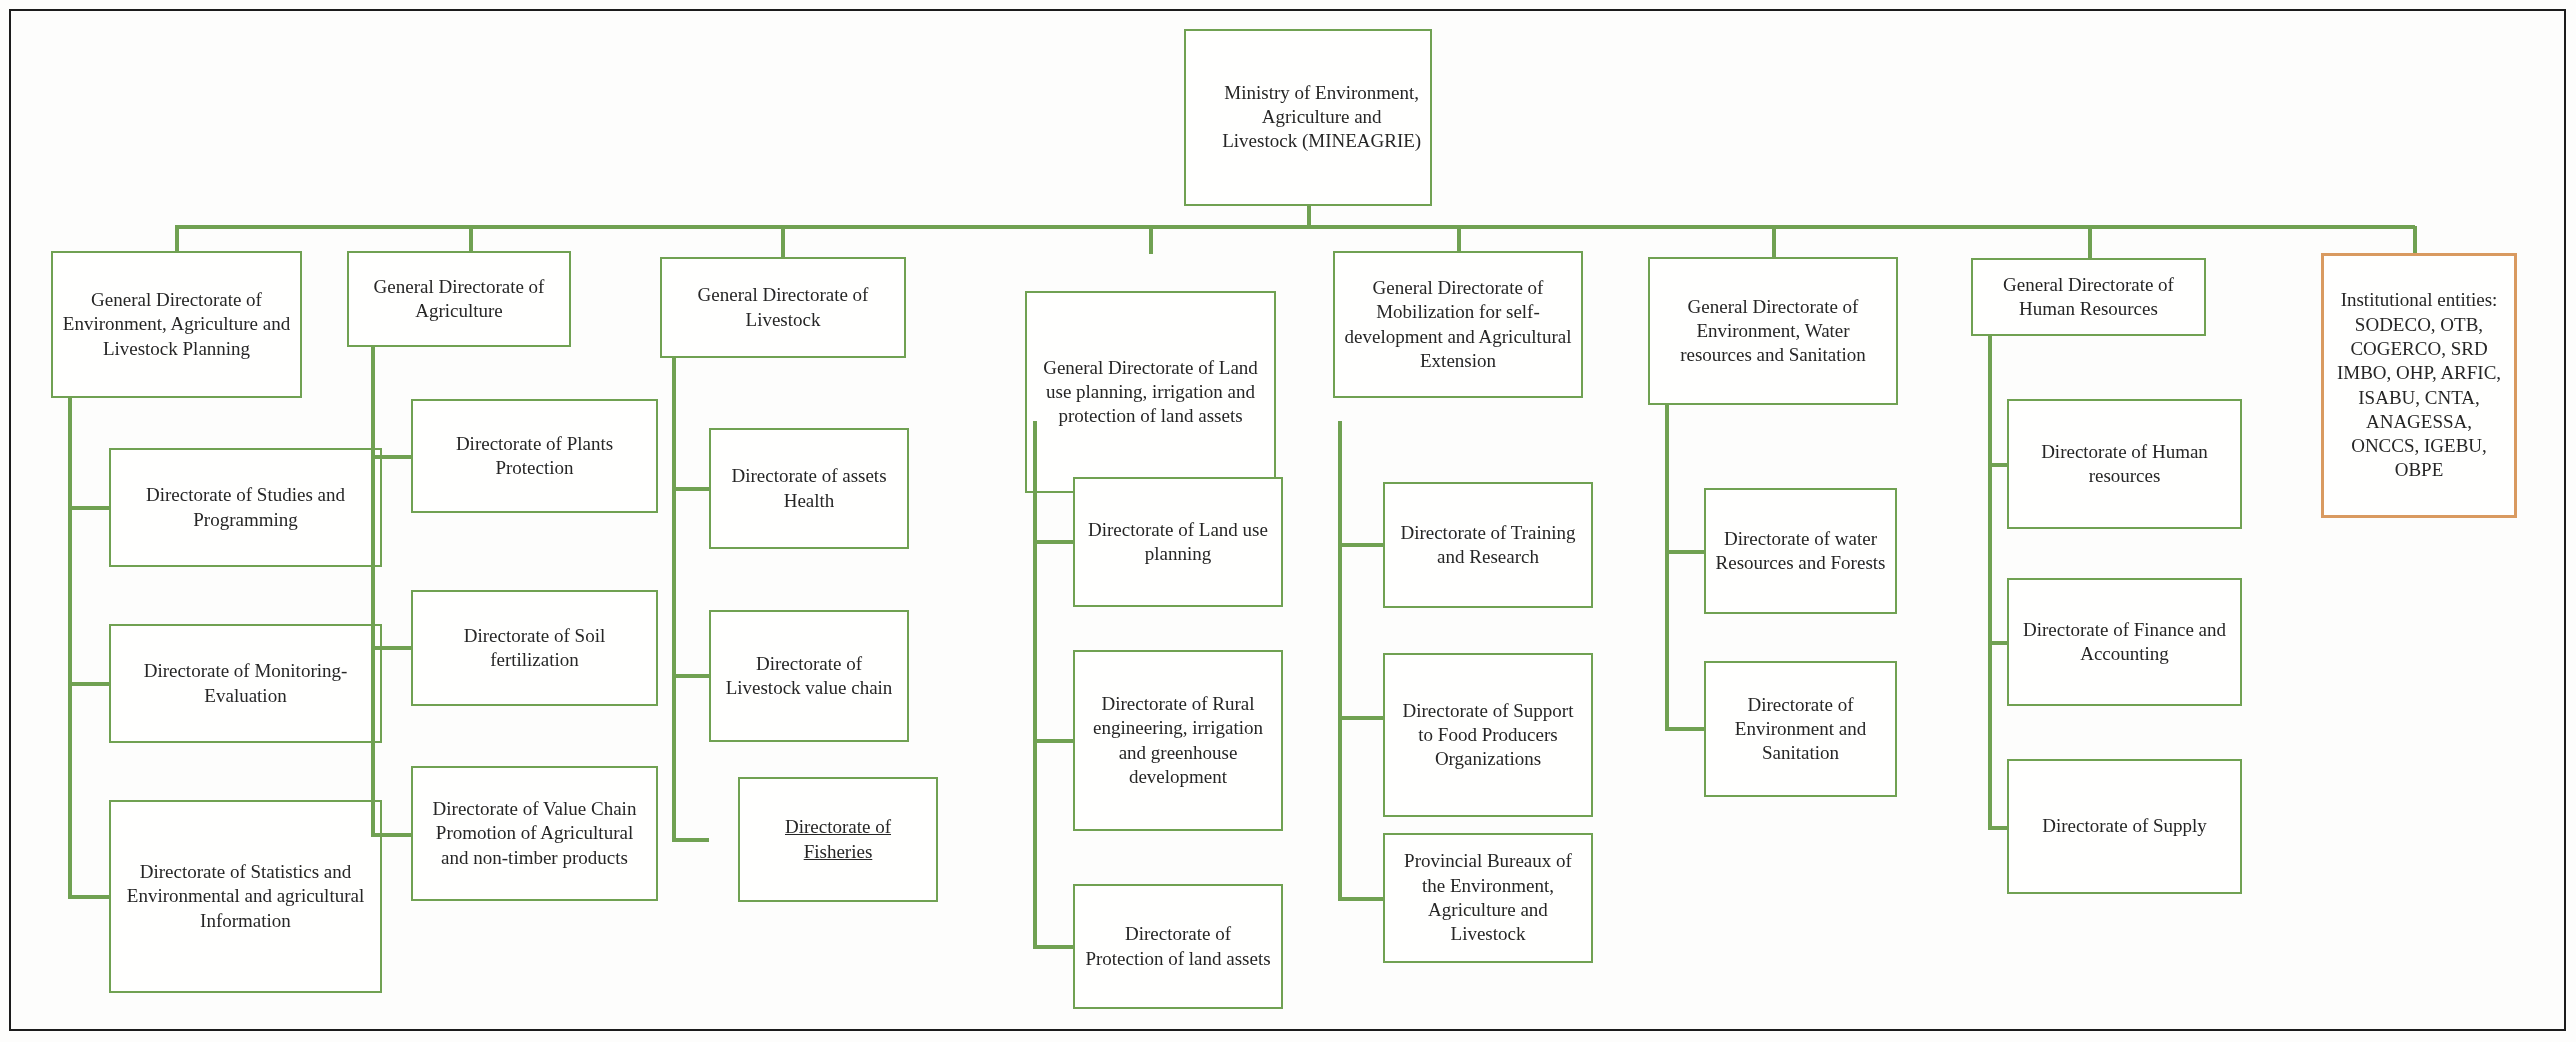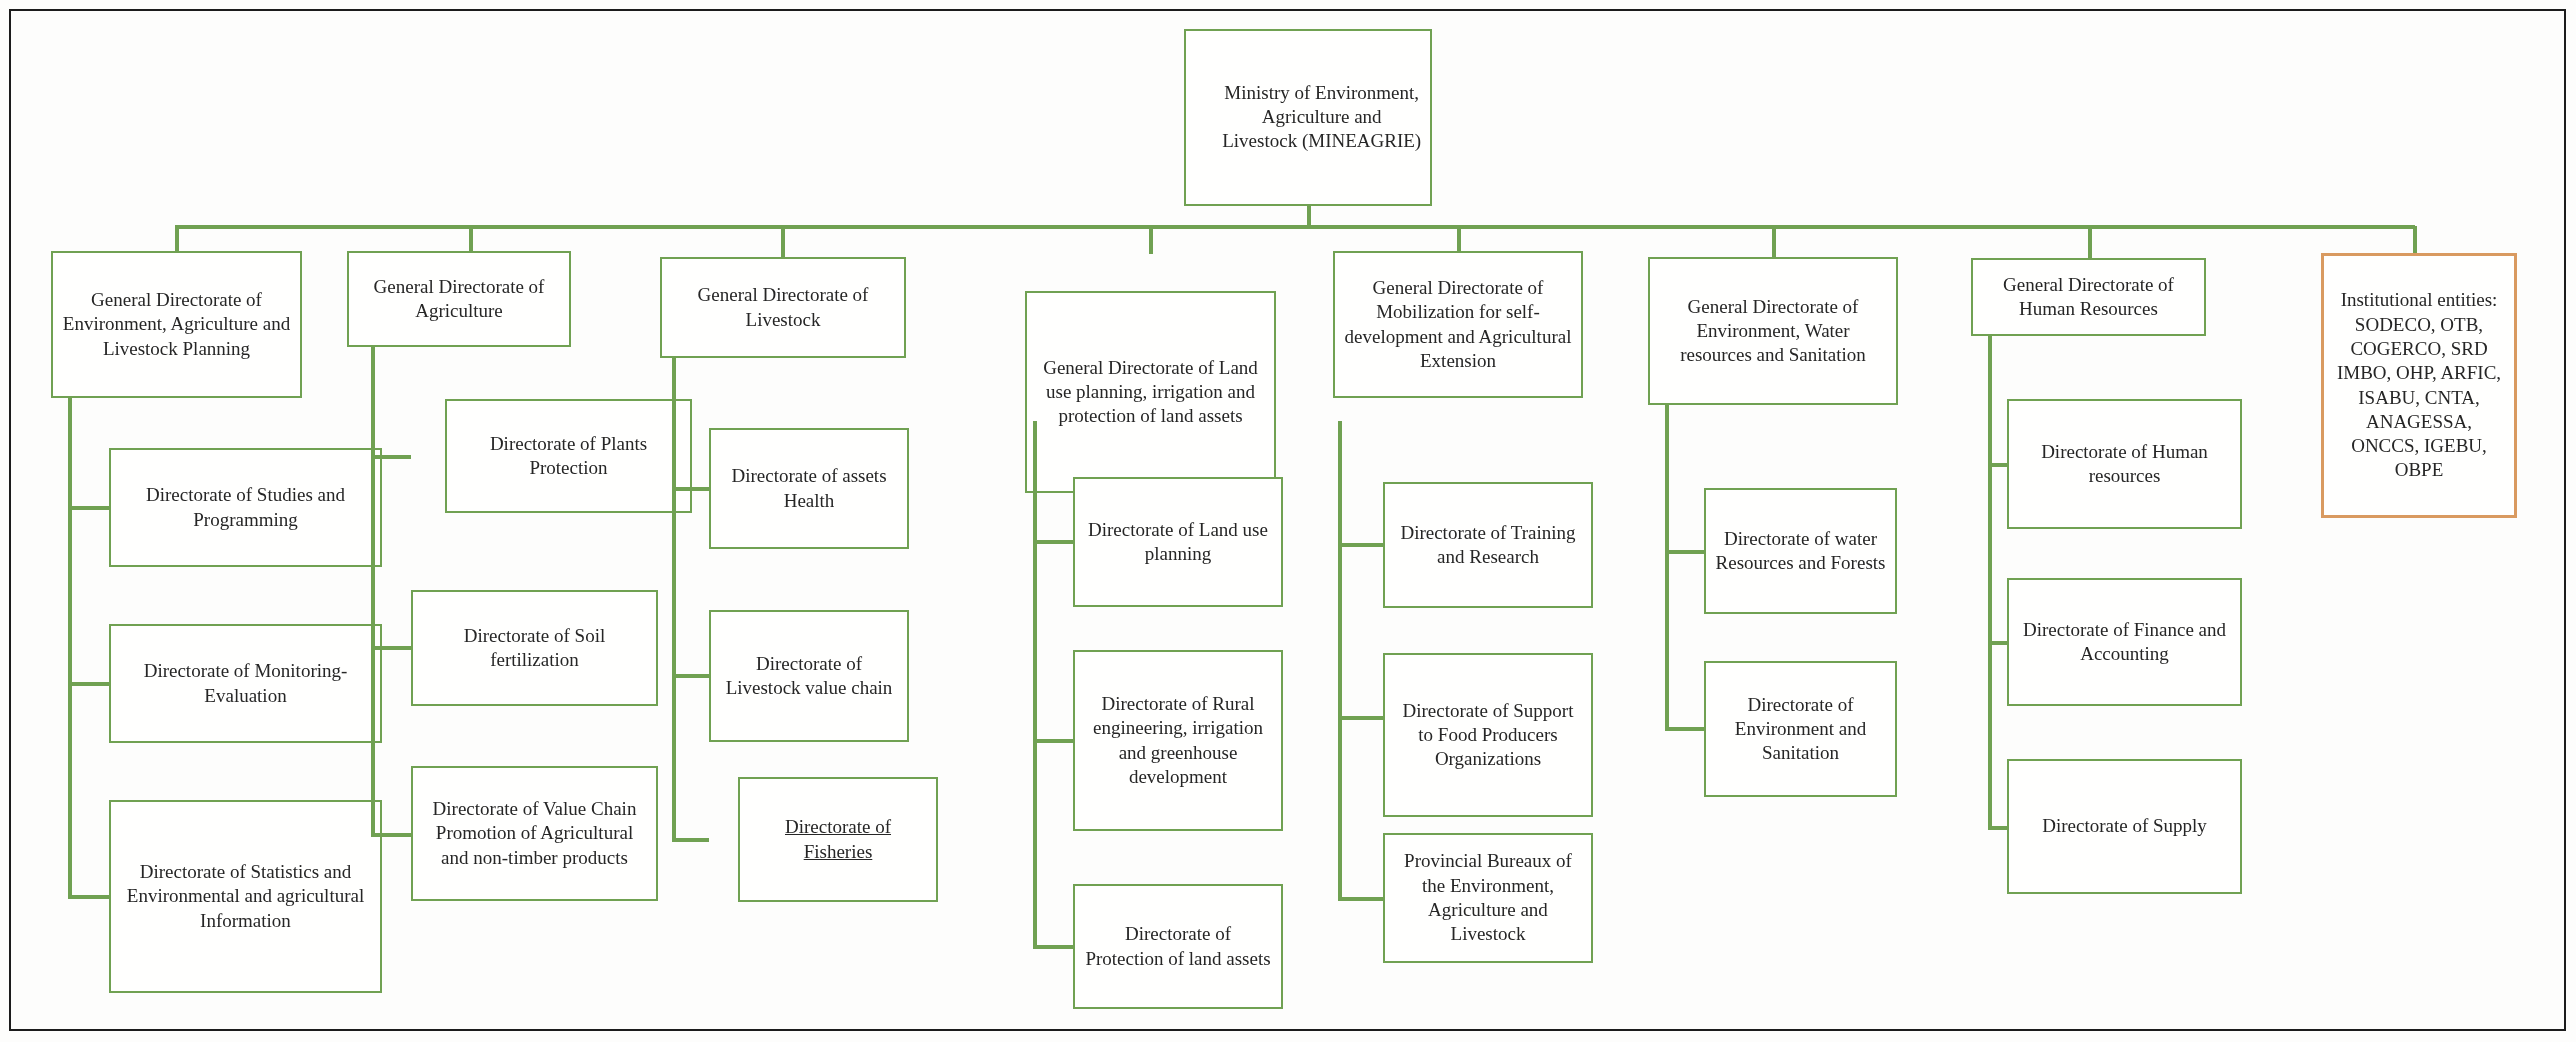--- a/index.html
+++ b/index.html
@@ -66,21 +66,21 @@
   <div class="hline" style="left:68px;top:895px;width:41px;"></div>
   <div class="node" style="left:109px;top:448px;width:273px;height:119px;">Directorate of Studies and Programming</div>
   <div class="node" style="left:109px;top:624px;width:273px;height:119px;">Directorate of Monitoring-Evaluation</div>
   <div class="node" style="left:109px;top:800px;width:273px;height:193px;">Directorate of Statistics and Environmental and agricultural Information</div>
 
   <div class="node" style="left:347px;top:251px;width:224px;height:96px;">General Directorate of Agriculture</div>
   <div class="vline" style="left:371px;top:346px;height:491px;"></div>
   <div class="hline" style="left:371px;top:455px;width:40px;"></div>
   <div class="hline" style="left:371px;top:646px;width:40px;"></div>
   <div class="hline" style="left:371px;top:833px;width:40px;"></div>
-  <div class="node" style="left:411px;top:399px;width:247px;height:114px;margin-left:34px;">Directorate of Plants Protection</div>
+  <div class="node" style="left:411px;top:399px;width:247px;height:114px;">Directorate of Plants Protection</div>
   <div class="node" style="left:411px;top:590px;width:247px;height:116px;">Directorate of Soil fertilization</div>
   <div class="node" style="left:411px;top:766px;width:247px;height:135px;">Directorate of Value Chain Promotion of Agricultural and non-timber products</div>
 
   <div class="node" style="left:660px;top:257px;width:246px;height:101px;">General Directorate of Livestock</div>
   <div class="vline" style="left:672px;top:356px;height:485px;"></div>
   <div class="hline" style="left:672px;top:487px;width:37px;"></div>
   <div class="hline" style="left:672px;top:674px;width:37px;"></div>
   <div class="hline" style="left:672px;top:838px;width:37px;"></div>
   <div class="node" style="left:709px;top:428px;width:200px;height:121px;">Directorate of assets Health</div>
   <div class="node" style="left:709px;top:610px;width:200px;height:132px;">Directorate of Livestock value chain</div>

